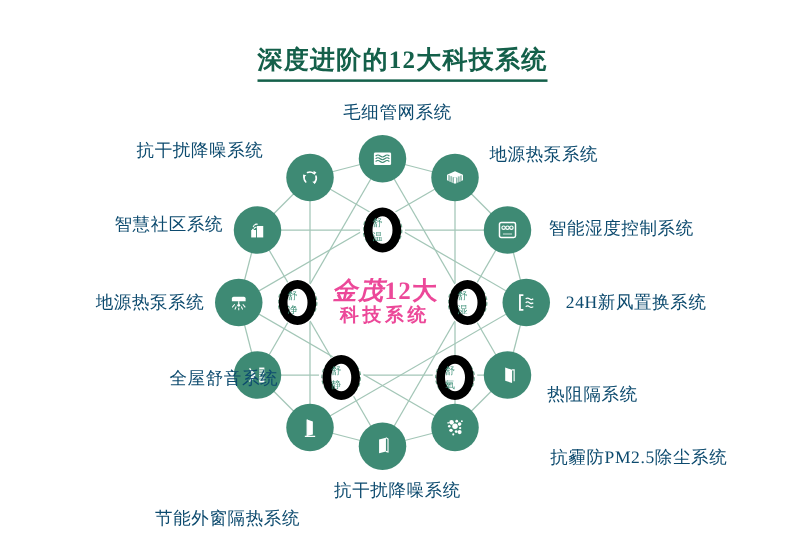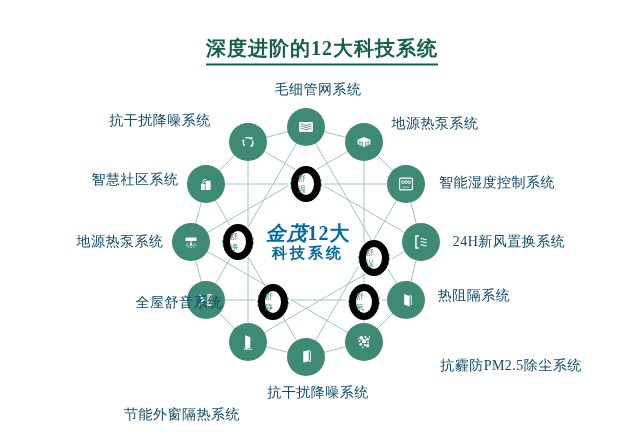--- a/index.html
+++ b/index.html
@@ -14,21 +14,21 @@
         transform:translate(-50%,-50%);display:flex;align-items:center;justify-content:center;}
   .sys-label{position:absolute;transform:translate(-50%,-50%);white-space:nowrap;
         font-size:14px;color:#0c4a6e;letter-spacing:0.5px;}
   .badge{position:absolute;width:30px;height:30px;transform:translate(-50%,-50%);
         background:#fff;border:1px dashed #6fa98f;border-radius:50%;
         box-shadow:0 0 0 2px #fff;display:flex;align-items:center;justify-content:center;}
   .badge-inner{width:22px;height:22px;border:7px solid #000000;border-radius:50%;
         display:flex;align-items:center;justify-content:center;
         font-size:8px;font-weight:normal;color:#3f9078;letter-spacing:0.5px;}
   .center-text{position:absolute;left:308px;top:242px;transform:translate(-50%,-50%);
-        text-align:center;color:#0369a1;font-weight:bold;line-height:1.15;}
+        text-align:center;color:#ec4899;font-weight:bold;line-height:1.15;}
   .center-line1{font-size:20px;letter-spacing:1px;}
   .center-line1 .brand{font-style:italic;}
   .center-line2{font-size:15px;letter-spacing:3px;}
   .icon{display:block;}
 </style>
 </head>
 <body>
 
 <div class="canvas">
 
@@ -184,21 +184,21 @@
         <path d="M15 6.2l2.6 1.4-2 2.2Z"></path>
         <path d="M17.4 15l-1.2 2.7-2.2-2Z"></path>
         <path d="M6.2 12.4l-0.3-3 2.9 0.7Z"></path>
       </g>
     </svg>
   </div>
 
   <div class="badge" style="left:306px;top:184px;">
     <span class="badge-inner">舒温</span>
   </div>
-  <div class="badge" style="left:374px;top:258px;">
+  <div class="badge" style="left:374px;top:242px;">
     <span class="badge-inner">舒湿</span>
   </div>
   <div class="badge" style="left:340px;top:302px;margin-left:24px;">
     <span class="badge-inner">舒氧</span>
   </div>
   <div class="badge" style="left:273px;top:302px;">
     <span class="badge-inner">舒静</span>
   </div>
   <div class="badge" style="left:238px;top:242px;">
     <span class="badge-inner">舒净</span>
@@ -206,21 +206,21 @@
 
   <div class="center-text">
     <div class="center-line1"><span class="brand">金茂</span><span>12大</span></div>
     <div class="center-line2">科技系统</div>
   </div>
 
   <div class="sys-label" style="left:318px;top:90px;">毛细管网系统</div>
   <div class="sys-label" style="left:435px;top:124px;">地源热泵系统</div>
   <div class="sys-label" style="left:497px;top:183px;">智能湿度控制系统</div>
   <div class="sys-label" style="left:509px;top:242px;text-align:center;">24H新风置换系统</div>
-  <div class="sys-label" style="left:474px;top:296px;">热阻隔系统</div>
+  <div class="sys-label" style="left:474px;top:316px;">热阻隔系统</div>
   <div class="sys-label" style="left:463px;top:366px;margin-left:48px;">抗霾防PM2.5除尘系统</div>
   <div class="sys-label" style="left:318px;top:393px;">抗干扰降噪系统</div>
   <div class="sys-label" style="left:182px;top:367px;margin-top:48px;">节能外窗隔热系统</div>
   <div class="sys-label" style="left:136px;top:303px;margin-left:43px;">全屋舒音系统</div>
   <div class="sys-label" style="left:120px;top:242px;">地源热泵系统</div>
   <div class="sys-label" style="left:135px;top:180px;">智慧社区系统</div>
   <div class="sys-label" style="left:160px;top:121px;">抗干扰降噪系统</div>
 
 </div>
 

